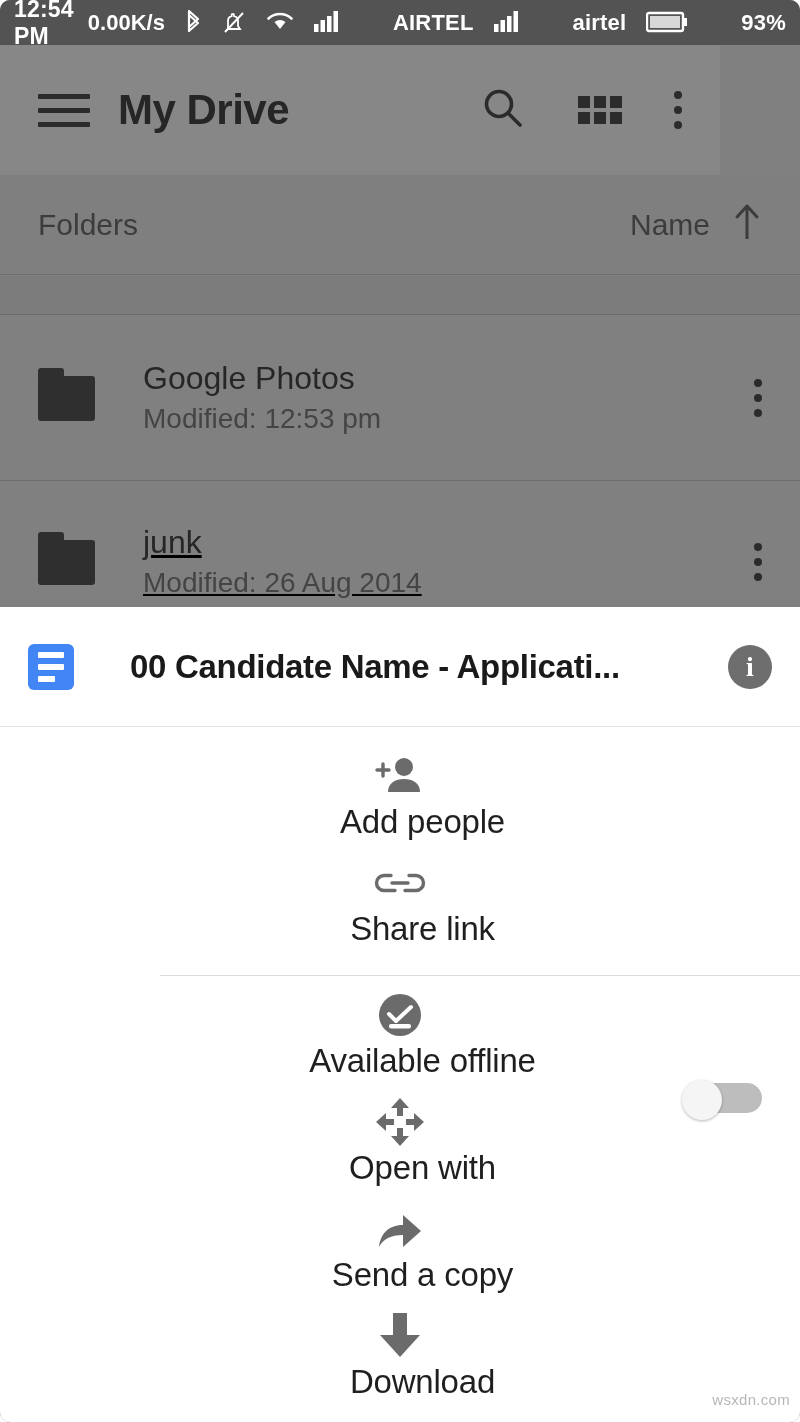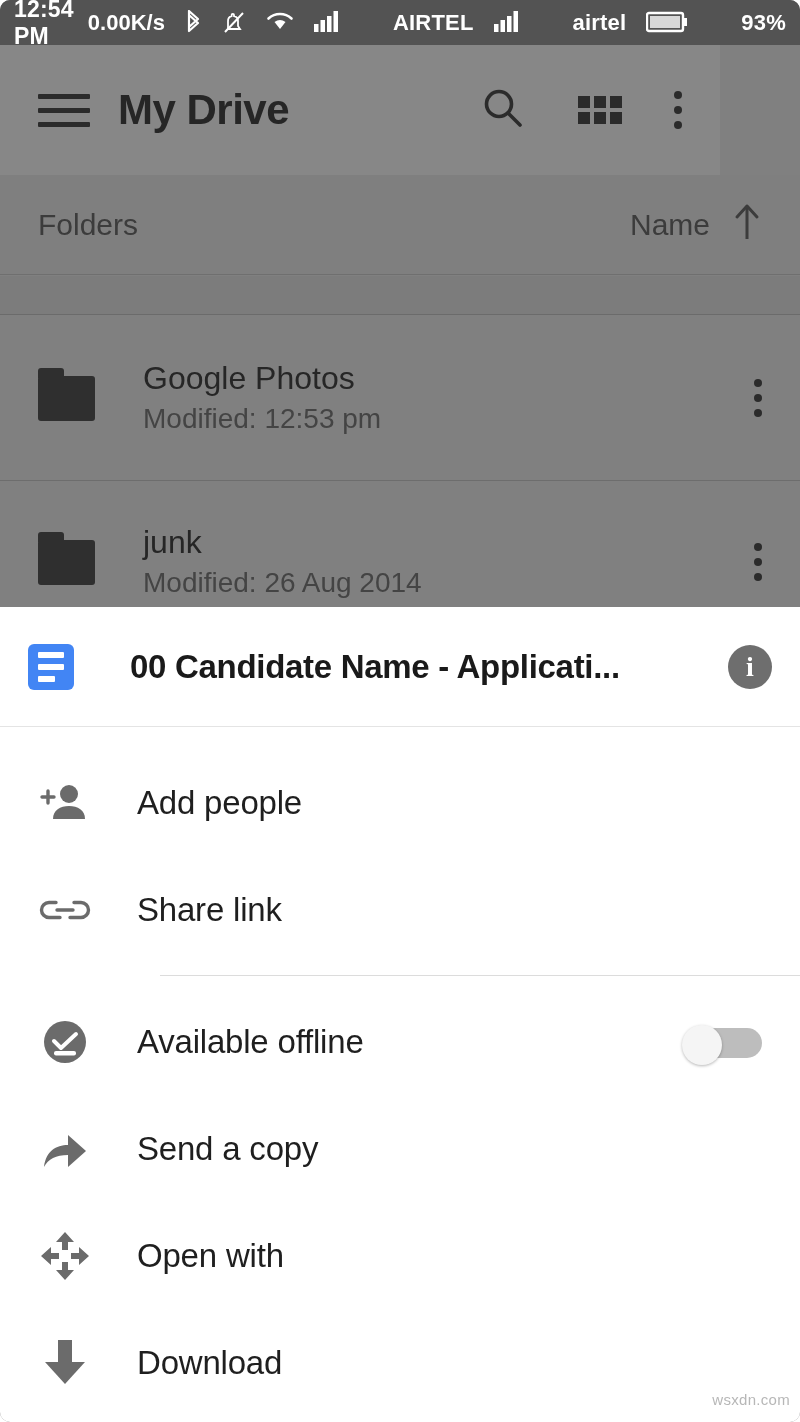--- a/index.html
+++ b/index.html
@@ -56,21 +56,21 @@
 
   .gap-row { position:absolute; top:276px; left:0; width:800px; height:39px;
              background:#7c7c7c; border-bottom:1px solid #6b6b6b; }
 
   .folder-row {
     position:absolute; left:0; width:800px; height:165px;
     background:#808080; display:flex; align-items:center;
     padding:0 38px; border-bottom:1px solid #6d6d6d;
   }
   .folder-row.r1 { top:316px; }
-  .folder-row.r2 { top:482px; height:160px; border-bottom:none; }
+  .folder-row.r2 { top:482px; height:160px; border-bottom:none;text-decoration:underline; }
   .folder-ico {
     width:57px; height:45px; background:#2f2f2f; position:relative; flex:0 0 auto;
     border-radius:3px;
   }
   .folder-ico:before {
     content:""; position:absolute; top:-8px; left:0; width:26px; height:10px;
     background:#2f2f2f; border-radius:3px 3px 0 0;
   }
   .folder-texts { margin-left:48px; }
   .folder-name { font-size:32px; color:#262626; line-height:1.25; }
@@ -100,21 +100,21 @@
   }
   .info-icon {
     margin-left:auto; width:44px; height:44px; border-radius:50%;
     background:#6e6e6e; color:#fff; display:flex; align-items:center; justify-content:center;
     font-size:28px; font-weight:bold; font-family:"Liberation Serif", serif;
     flex:0 0 auto;
   }
 
   .menu { padding-top:22px; }
   .menu-item {
-    height:107px; display:flex; align-items:center; padding:0 38px;
+    height:107px; display:flex; align-items:center; padding:0 38px;flex-direction:column;
   }
   .mi-icon {
     width:54px; height:54px; flex:0 0 auto;
     display:flex; align-items:center; justify-content:center;
     color:#6b6b6b;
   }
   .mi-label { margin-left:45px; font-size:33px; color:#1f1f1f; letter-spacing:-0.2px; }
 
   .menu-divider {
     height:1px; background:#dcdcdc; margin:12px 0 12px 160px;
@@ -316,41 +316,41 @@
         </span>
         <span class="mi-label">Available offline</span>
         <span class="toggle">
           <span class="track"></span>
           <span class="knob"></span>
         </span>
       </div>
 
       <div class="menu-item">
         <span class="mi-icon">
-          <svg width="50" height="44" viewBox="0 0 50 44">
-            <path d="M4 40c2-16 12-22 24-22V8l18 16-18 16V28C16 28 8 32 4 40z" fill="#6b6b6b"></path>
-          </svg>
-        </span>
-        <span class="mi-label">Send a copy</span>
-      </div>
-
-      <div class="menu-item">
-        <span class="mi-icon">
           <svg width="52" height="52" viewBox="0 0 52 52">
             <path d="M26 2l9 10h-6v8h-6v-8h-6z" fill="#6b6b6b"></path>
             <path d="M26 50l9-10h-6v-8h-6v8h-6z" fill="#6b6b6b"></path>
             <path d="M2 26l10-9v6h8v6h-8v6z" fill="#6b6b6b"></path>
             <path d="M50 26l-10-9v6h-8v6h8v6z" fill="#6b6b6b"></path>
           </svg>
         </span>
         <span class="mi-label">Open with</span>
       </div>
 
       <div class="menu-item">
         <span class="mi-icon">
+          <svg width="50" height="44" viewBox="0 0 50 44">
+            <path d="M4 40c2-16 12-22 24-22V8l18 16-18 16V28C16 28 8 32 4 40z" fill="#6b6b6b"></path>
+          </svg>
+        </span>
+        <span class="mi-label">Send a copy</span>
+      </div>
+
+      <div class="menu-item">
+        <span class="mi-icon">
           <svg width="44" height="50" viewBox="0 0 44 50">
             <rect x="15" y="2" width="14" height="24" fill="#6b6b6b"></rect>
             <path d="M22 46L2 24h40z" fill="#6b6b6b"></path>
           </svg>
         </span>
         <span class="mi-label">Download</span>
       </div>
 
     </div>
   </div>

